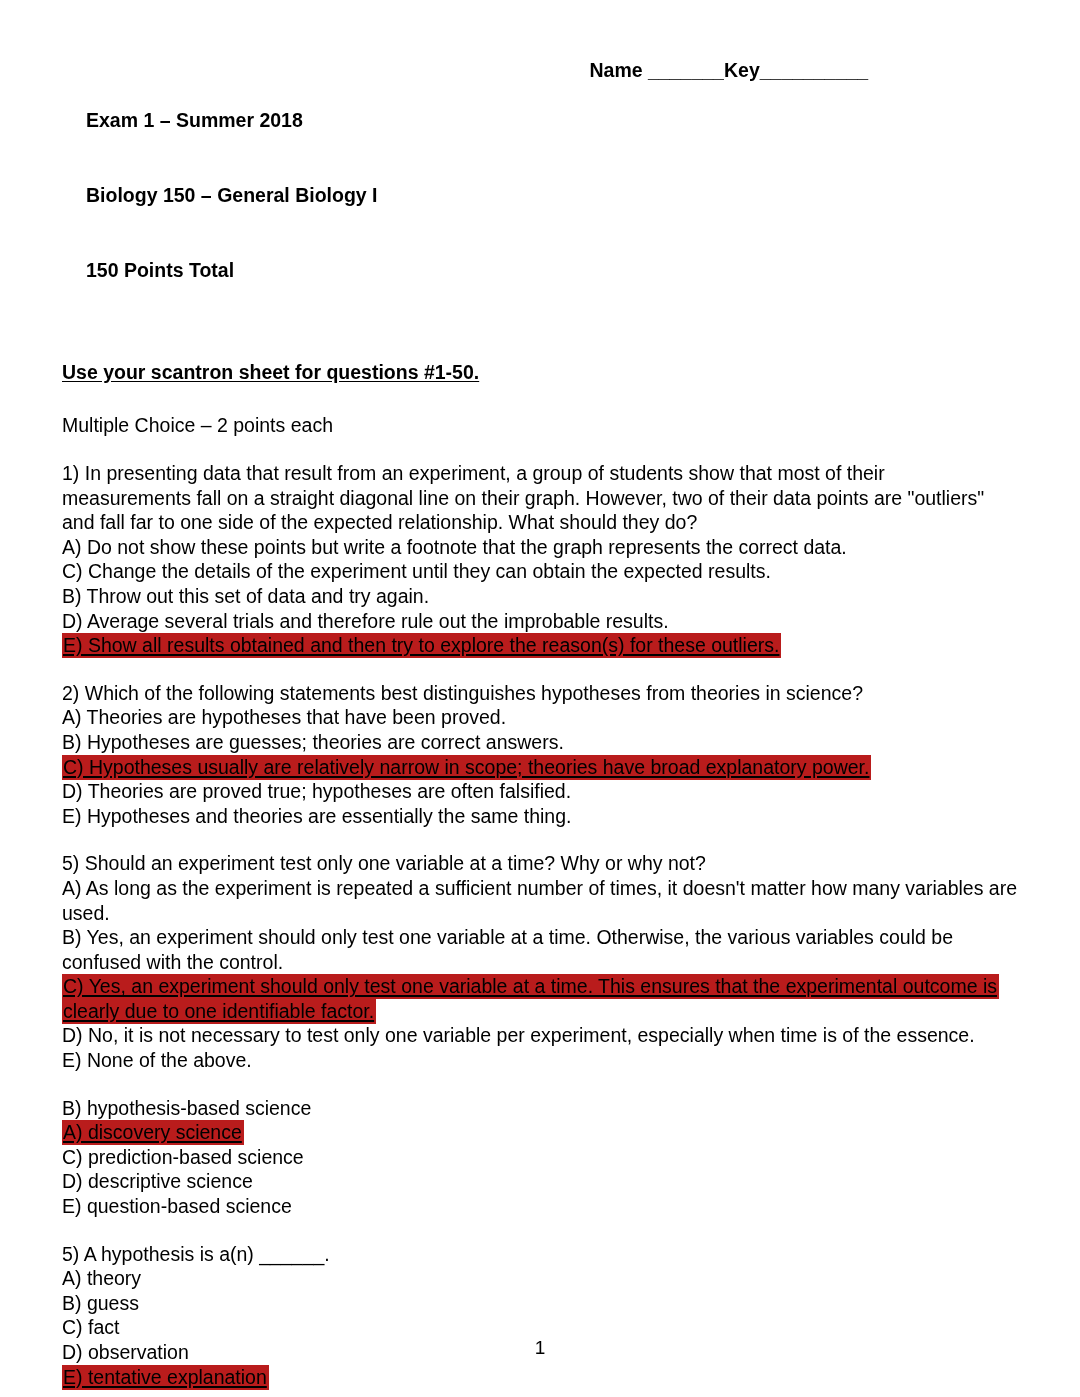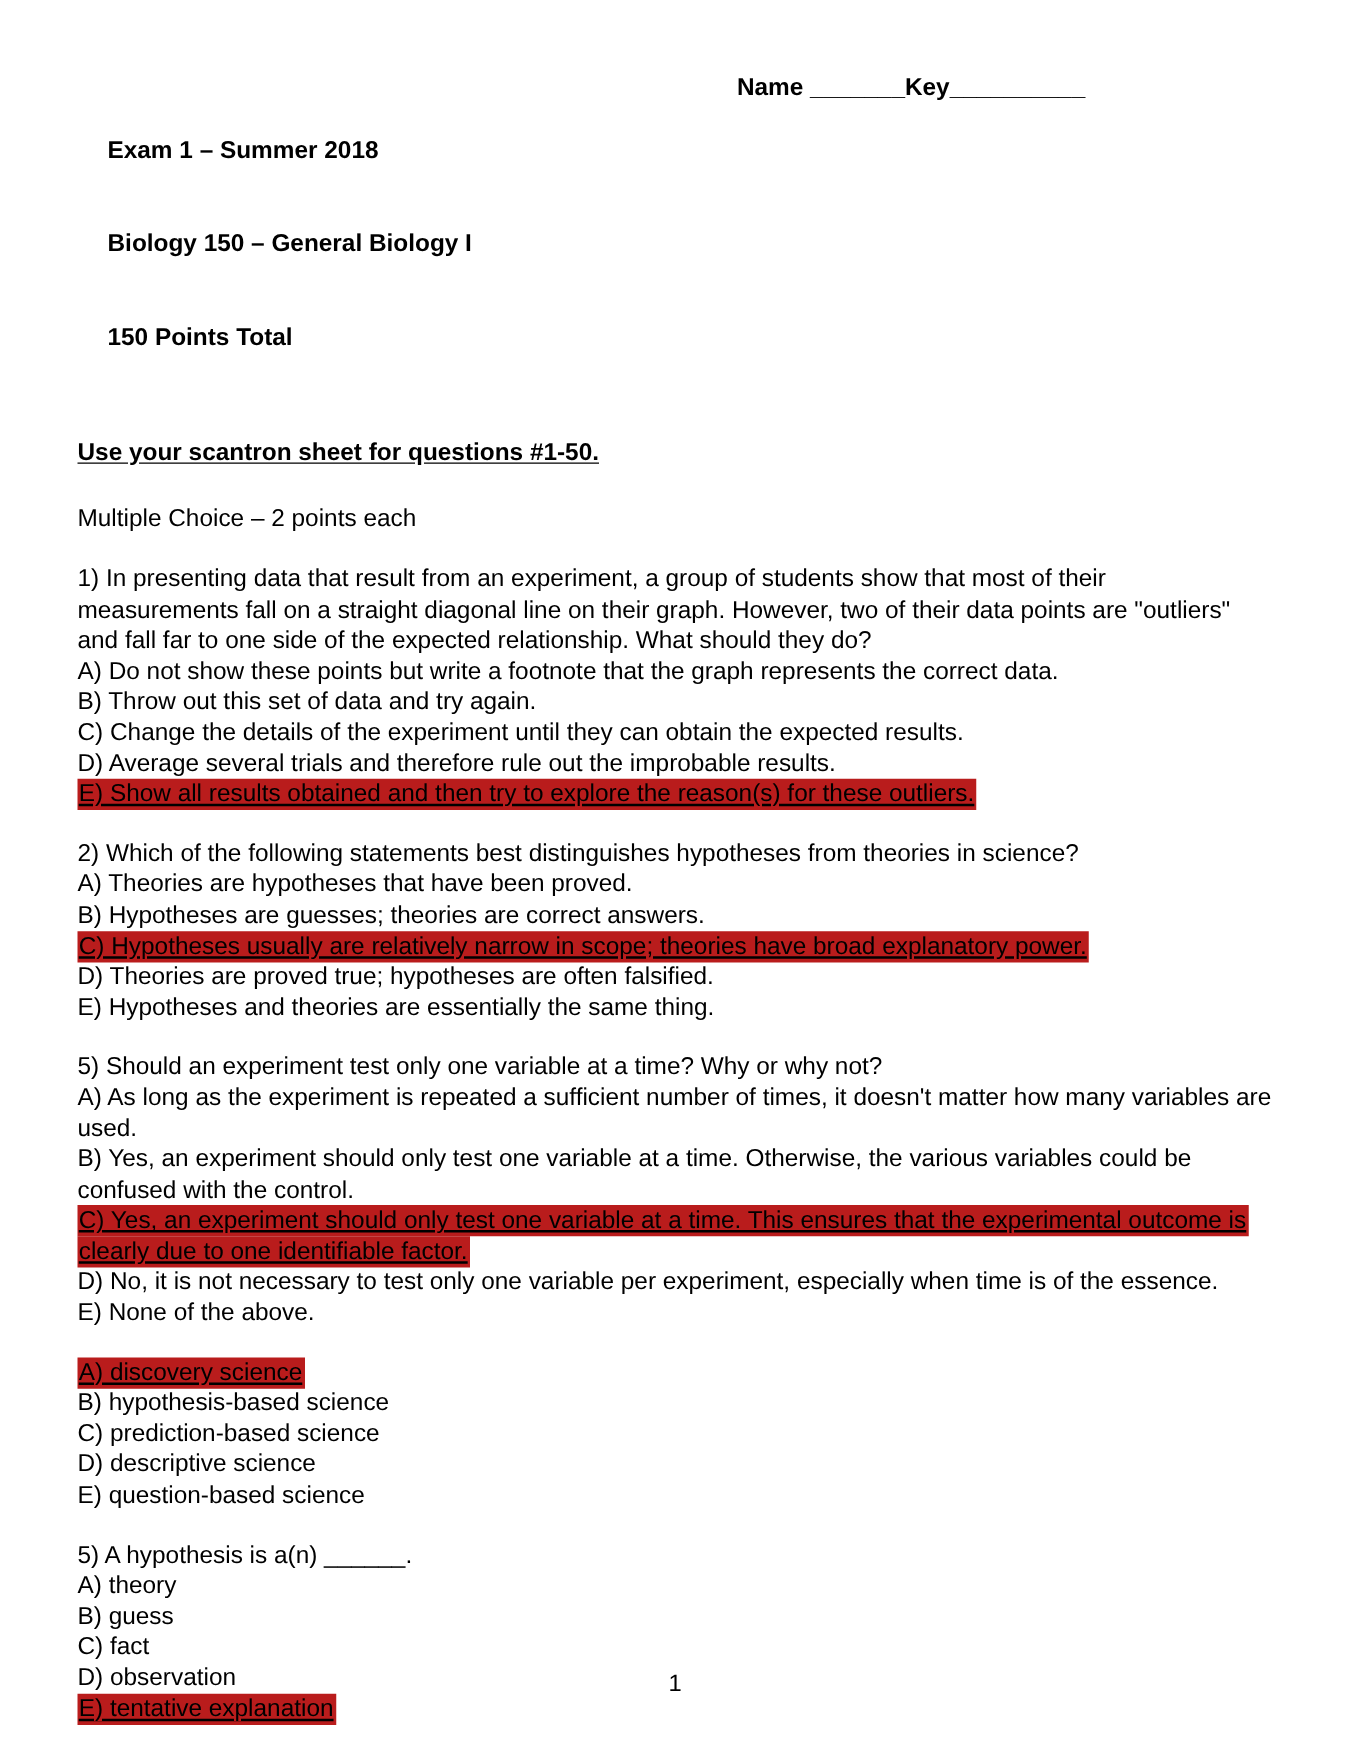--- a/index.html
+++ b/index.html
@@ -45,21 +45,21 @@
     white-space: pre;
   }
 
   
   .scantron {
     font-weight: bold;
     font-size: 19.5px;
     line-height: 25px;
     text-decoration: underline;
     text-underline-offset: 2px;
-    margin-top: 17px;
+    margin-top: 27px;
     display: inline-block;
   }
   .scantron-wrap { margin-top: 0; }
 
   
   .mc-note {
     font-size: 19.5px;
     line-height: 25px;
     margin-top: 28px;
   }
@@ -120,44 +120,44 @@
   <div class="scantron-wrap">
     <span class="scantron">Use your scantron sheet for questions #1-50.</span>
   </div>
 
   <div class="mc-note">Multiple Choice – 2 points each</div>
 
   <div id="questions-container">
       <div class="question-block">
         <div class="q-stem">1) In presenting data that result from an experiment, a group of students show that most of their measurements fall on a straight diagonal line on their graph. However, two of their data points are "outliers" and fall far to one side of the expected relationship. What should they do?</div>
         <div class="q-option"><span>A) Do not show these points but write a footnote that the graph represents the correct data.</span></div>
+        <div class="q-option"><span>C) Change the details of the experiment until they can obtain the expected results.</span></div>
         <div class="q-option"><span>B) Throw out this set of data and try again.</span></div>
-        <div class="q-option"><span>C) Change the details of the experiment until they can obtain the expected results.</span></div>
         <div class="q-option"><span>D) Average several trials and therefore rule out the improbable results.</span></div>
         <div class="q-option highlight"><span class="hl">E) Show all results obtained and then try to explore the reason(s) for these outliers.</span></div>
       </div>
       <div class="question-block">
         <div class="q-stem">2) Which of the following statements best distinguishes hypotheses from theories in science?</div>
         <div class="q-option"><span>A) Theories are hypotheses that have been proved.</span></div>
         <div class="q-option"><span>B) Hypotheses are guesses; theories are correct answers.</span></div>
         <div class="q-option highlight"><span class="hl">C) Hypotheses usually are relatively narrow in scope; theories have broad explanatory power.</span></div>
         <div class="q-option"><span>D) Theories are proved true; hypotheses are often falsified.</span></div>
         <div class="q-option"><span>E) Hypotheses and theories are essentially the same thing.</span></div>
       </div>
       <div class="question-block">
         <div class="q-stem">5) Should an experiment test only one variable at a time? Why or why not?</div>
         <div class="q-option"><span>A) As long as the experiment is repeated a sufficient number of times, it doesn't matter how many variables are used.</span></div>
         <div class="q-option"><span>B) Yes, an experiment should only test one variable at a time. Otherwise, the various variables could be confused with the control.</span></div>
         <div class="q-option highlight"><span class="hl">C) Yes, an experiment should only test one variable at a time. This ensures that the experimental outcome is clearly due to one identifiable factor.</span></div>
         <div class="q-option"><span>D) No, it is not necessary to test only one variable per experiment, especially when time is of the essence.</span></div>
         <div class="q-option"><span>E) None of the above.</span></div>
       </div>
       <div class="question-block">
+        <div class="q-option"><span>B) hypothesis-based science</span></div>
         <div class="q-option highlight"><span class="hl">A) discovery science</span></div>
-        <div class="q-option"><span>B) hypothesis-based science</span></div>
         <div class="q-option"><span>C) prediction-based science</span></div>
         <div class="q-option"><span>D) descriptive science</span></div>
         <div class="q-option"><span>E) question-based science</span></div>
       </div>
       <div class="question-block">
         <div class="q-stem">5) A hypothesis is a(n)  ______.</div>
         <div class="q-option"><span>A) theory</span></div>
         <div class="q-option"><span>B) guess</span></div>
         <div class="q-option"><span>C) fact</span></div>
         <div class="q-option"><span>D) observation</span></div>

